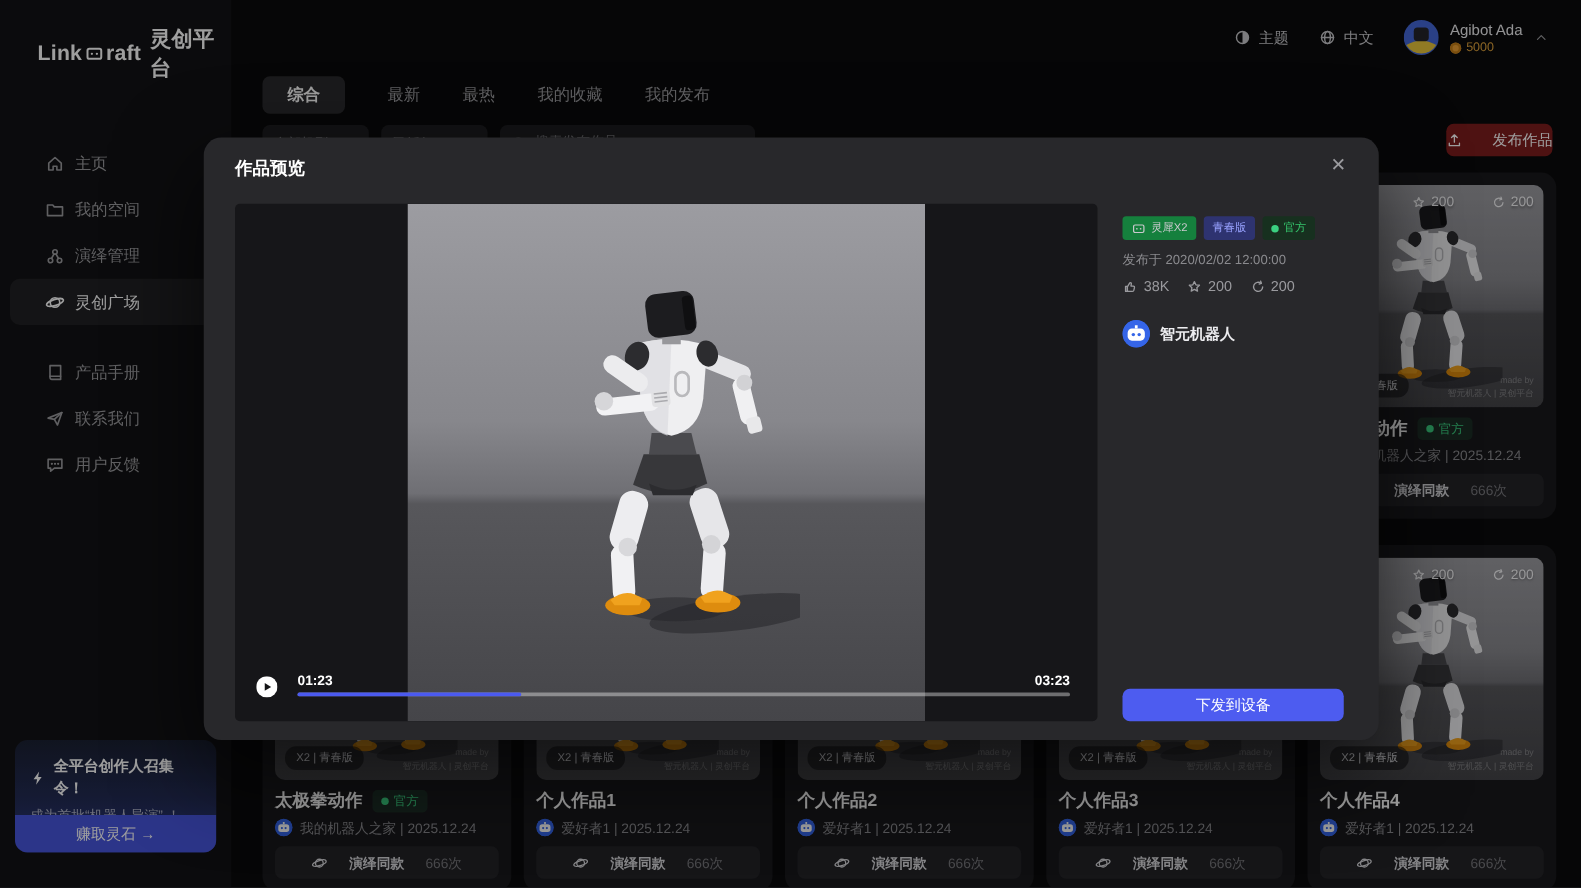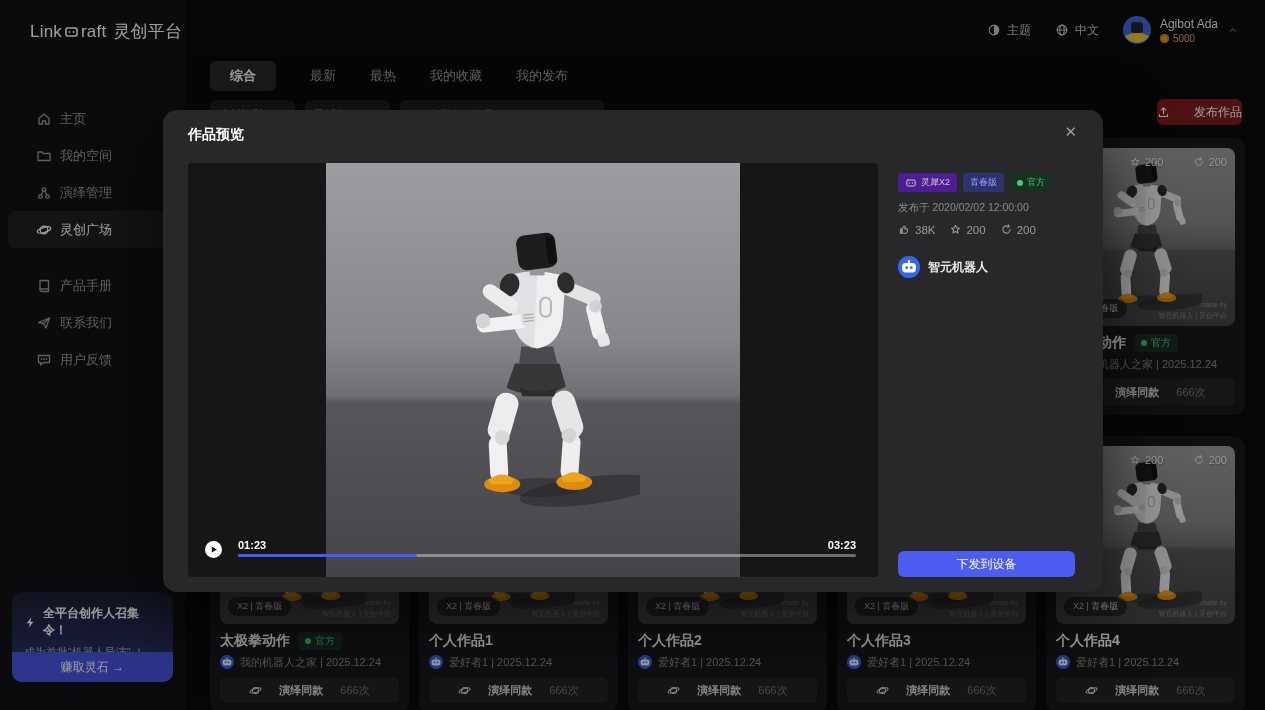--- a/index.html
+++ b/index.html
@@ -3,26 +3,26 @@
 <meta charset="utf-8">
 <style>
   *{margin:0;padding:0;box-sizing:border-box}
   html,body{width:1265px;height:710px;overflow:hidden}
   body{background:#0b0b0c;font-family:"Liberation Sans","DejaVu Sans",sans-serif;color:#e8e8ea;position:relative}
   .ic{width:16px;height:16px;fill:none;stroke:currentColor;stroke-width:1.3;stroke-linecap:round;stroke-linejoin:round;flex:none}
   .ic.s12{width:12px;height:12px}.ic.s13{width:13px;height:13px}.ic.s14{width:14px;height:14px}
 
   
   .sidebar{position:absolute;left:0;top:0;width:185px;height:710px;background:#131315;z-index:1}
-  .logo{position:absolute;left:30px;top:20px;display:flex;align-items:center;font-size:17px;font-weight:normal;color:#fff;letter-spacing:.2px}
+  .logo{position:absolute;left:30px;top:20px;display:flex;align-items:center;font-size:17px;font-weight:bold;color:#fff;letter-spacing:.2px}
   .logo .cn{margin-left:7px}
   .logo .ic{margin:0 1px;width:17px;height:16px;stroke-width:1.6}
   .create-btn{position:absolute;left:12px;top:62px;width:161px;height:36px;border:0;border-radius:18px;
     background:linear-gradient(100deg,#3c4ed6,#5e6cf2);color:#fff;font-size:13px;display:flex;align-items:center;justify-content:center;gap:8px;cursor:pointer}
-  .nav{position:absolute;left:0;top:100px;right:0}
+  .nav{position:absolute;left:0;top:112px;right:0}
   .nav-item{height:37px;display:flex;align-items:center;gap:8px;padding-left:28px;font-size:13px;color:#9b9b9f;cursor:pointer;margin:0 8px;border-radius:8px}
   .nav-item.active{background:#212124;color:#fff}
   .nav-item.gap{margin-top:19px}
   .promo{position:absolute;left:12px;bottom:28px;width:161px;height:90px;border-radius:10px;overflow:hidden;
     background:linear-gradient(180deg,#1b2133 0%,#232c56 55%,#2e3a85 100%)}
   .promo-title{padding:13px 12px 0;font-size:12px;font-weight:bold;color:#fff;display:flex;align-items:center;gap:6px}
   .promo-sub{padding:6px 12px 0;font-size:11px;color:#aeb2c6}
   .promo-btn{position:absolute;left:0;right:0;bottom:0;height:30px;border:0;background:#4856dd;color:#fff;font-size:12px;cursor:pointer}
 
   
@@ -70,21 +70,21 @@
   .video{position:absolute;left:138px;top:0;width:414px;height:414px}
   .play{position:absolute;left:17px;bottom:19px;width:17px;height:17px;cursor:pointer}
   .time-row{position:absolute;left:50px;right:22px;bottom:26px;display:flex;justify-content:space-between;font-size:11px;font-weight:bold;color:#fff}
   .track{position:absolute;left:50px;right:22px;bottom:20px;height:3px;border-radius:2px;background:rgba(255,255,255,.38);cursor:pointer}
   .fill{height:100%;border-radius:2px;background:#4b5af0}
 
   .panel{position:absolute;left:735px;top:53px;width:177px;height:414px}
   .work-title{font-size:13px;font-weight:bold;color:#fff;white-space:nowrap;padding-top:5px}
   .tags{margin-top:10px;display:flex;gap:6px}
   .tag{font-size:9px;padding:3px 7px;border-radius:3px;display:inline-flex;align-items:center;gap:4px;white-space:nowrap}
-  .tag-model{background:#4c1d95;color:#c9c9cd}
+  .tag-model{background:#15803d;color:#c9c9cd}
   .tag-edition{background:#2e3370;color:#98a2ff}
   .tag-official{background:#17301f;color:#35c46b}
   .published{margin-top:9px;font-size:10.5px;color:#8a8a8e}
   .work-stats{margin-top:8px;display:flex;gap:14px;font-size:11.5px;color:#9a9a9e}
   .work-author{margin-top:20px;display:flex;align-items:center;gap:8px;font-size:12px;font-weight:bold;color:#ececef}
   .avt.big{width:22px;height:22px}
   .cta{position:absolute;left:0;right:0;bottom:0;height:26px;border:0;border-radius:6px;background:#4d5cf0;color:#fff;font-size:12px;cursor:pointer}
 </style>
 </head>
 <body>

